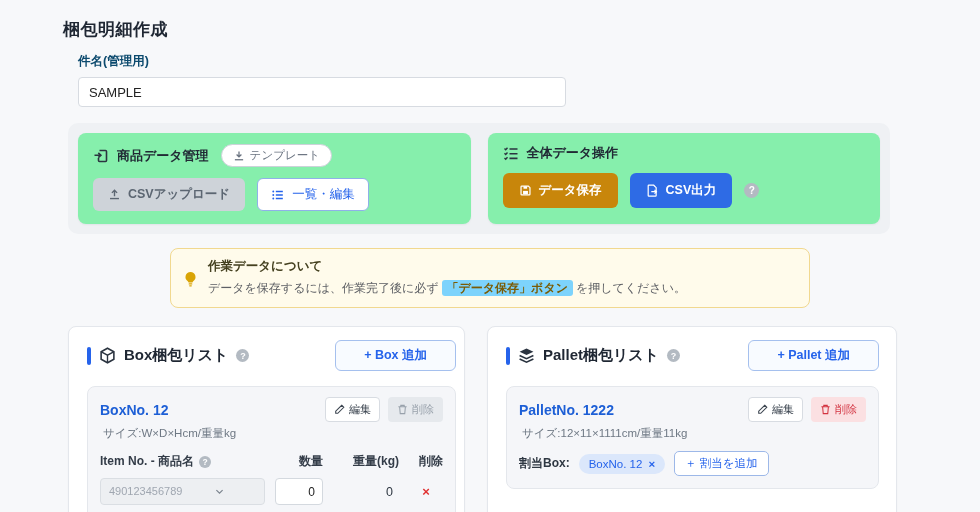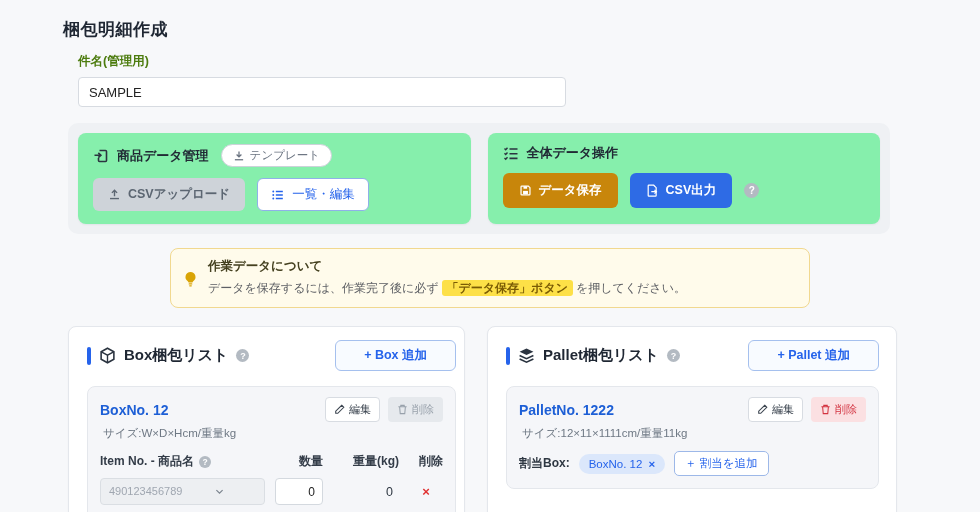--- a/index.html
+++ b/index.html
@@ -6,21 +6,21 @@
   html,body { width:980px; height:512px; }
   body {
     font-family:"Liberation Sans","DejaVu Sans",sans-serif;
     background:#f7f8fa; color:#222b36; overflow:hidden;
   }
   .page { width:980px; height:512px; position:relative; }
 
   
   .page-title { font-size:17px; font-weight:bold; color:#1f2733; padding:18px 0 0 63px; letter-spacing:.5px; }
   .subject-block { margin:12px 0 0 78px; }
-  .subject-label { font-size:12.5px; font-weight:600; color:#4d7c0f; display:block; }
+  .subject-label { font-size:12.5px; font-weight:600; color:#0c4a6e; display:block; }
   .subject-input {
     margin-top:7px; width:488px; height:30px; border:1px solid #d7dbe1; border-radius:4px;
     background:#fff; font:13px "Liberation Sans","DejaVu Sans",sans-serif; color:#222; padding:0 10px; outline:none;
   }
 
   
   .tools { margin:16px 0 0 68px; width:822px; background:#eff1f4; border-radius:10px; padding:10px; display:flex; gap:17px; }
   .tool-card { background:#86efac; border-radius:8px; box-shadow:0 1px 2px rgba(20,30,50,.06); padding:11px 15px 13px; flex:1; }
   .tool-head { display:flex; align-items:center; gap:8px; }
   .tool-title { font-size:13px; font-weight:bold; color:#212a35; }
@@ -43,21 +43,21 @@
   }
 
   
   .notice {
     width:640px; margin:14px auto 0; background:#fffbeb; border:1px solid #f1d88f; border-radius:8px;
     padding:9px 14px 10px 12px; display:flex; gap:10px;
   }
   .notice-body { flex:1; }
   .notice-title { font-size:12.5px; font-weight:bold; color:#44401f; }
   .notice-text { font-size:12px; color:#5e6065; margin-top:5px; }
-  .notice-em { background:#fde047; color:#7a5b04; font-weight:bold; padding:1px 5px; border-radius:3px; margin:0 3px; }
+  .notice-em { background:#7dd3fc; color:#7a5b04; font-weight:bold; padding:1px 5px; border-radius:3px; margin:0 3px; }
 
   
   .lists { margin:18px 0 0 68px; display:flex; gap:22px; align-items:flex-start; }
   .list-panel { background:#fff; border:1px solid #e4e7ec; border-radius:8px; height:223px; overflow:hidden; box-shadow:0 1px 2px rgba(20,30,50,.04); }
   .box-panel { width:397px; padding:13px 8px 0 18px; }
   .pallet-panel { width:410px; padding:13px 17px 0 18px; }
   .panel-head { display:flex; align-items:center; gap:8px; }
   .accent-bar { width:4px; height:18px; border-radius:2px; background:#2563eb; }
   .panel-title { font-size:15px; font-weight:bold; color:#1f2733; }
   .panel-help { width:13px; height:13px; font-size:9px; }

